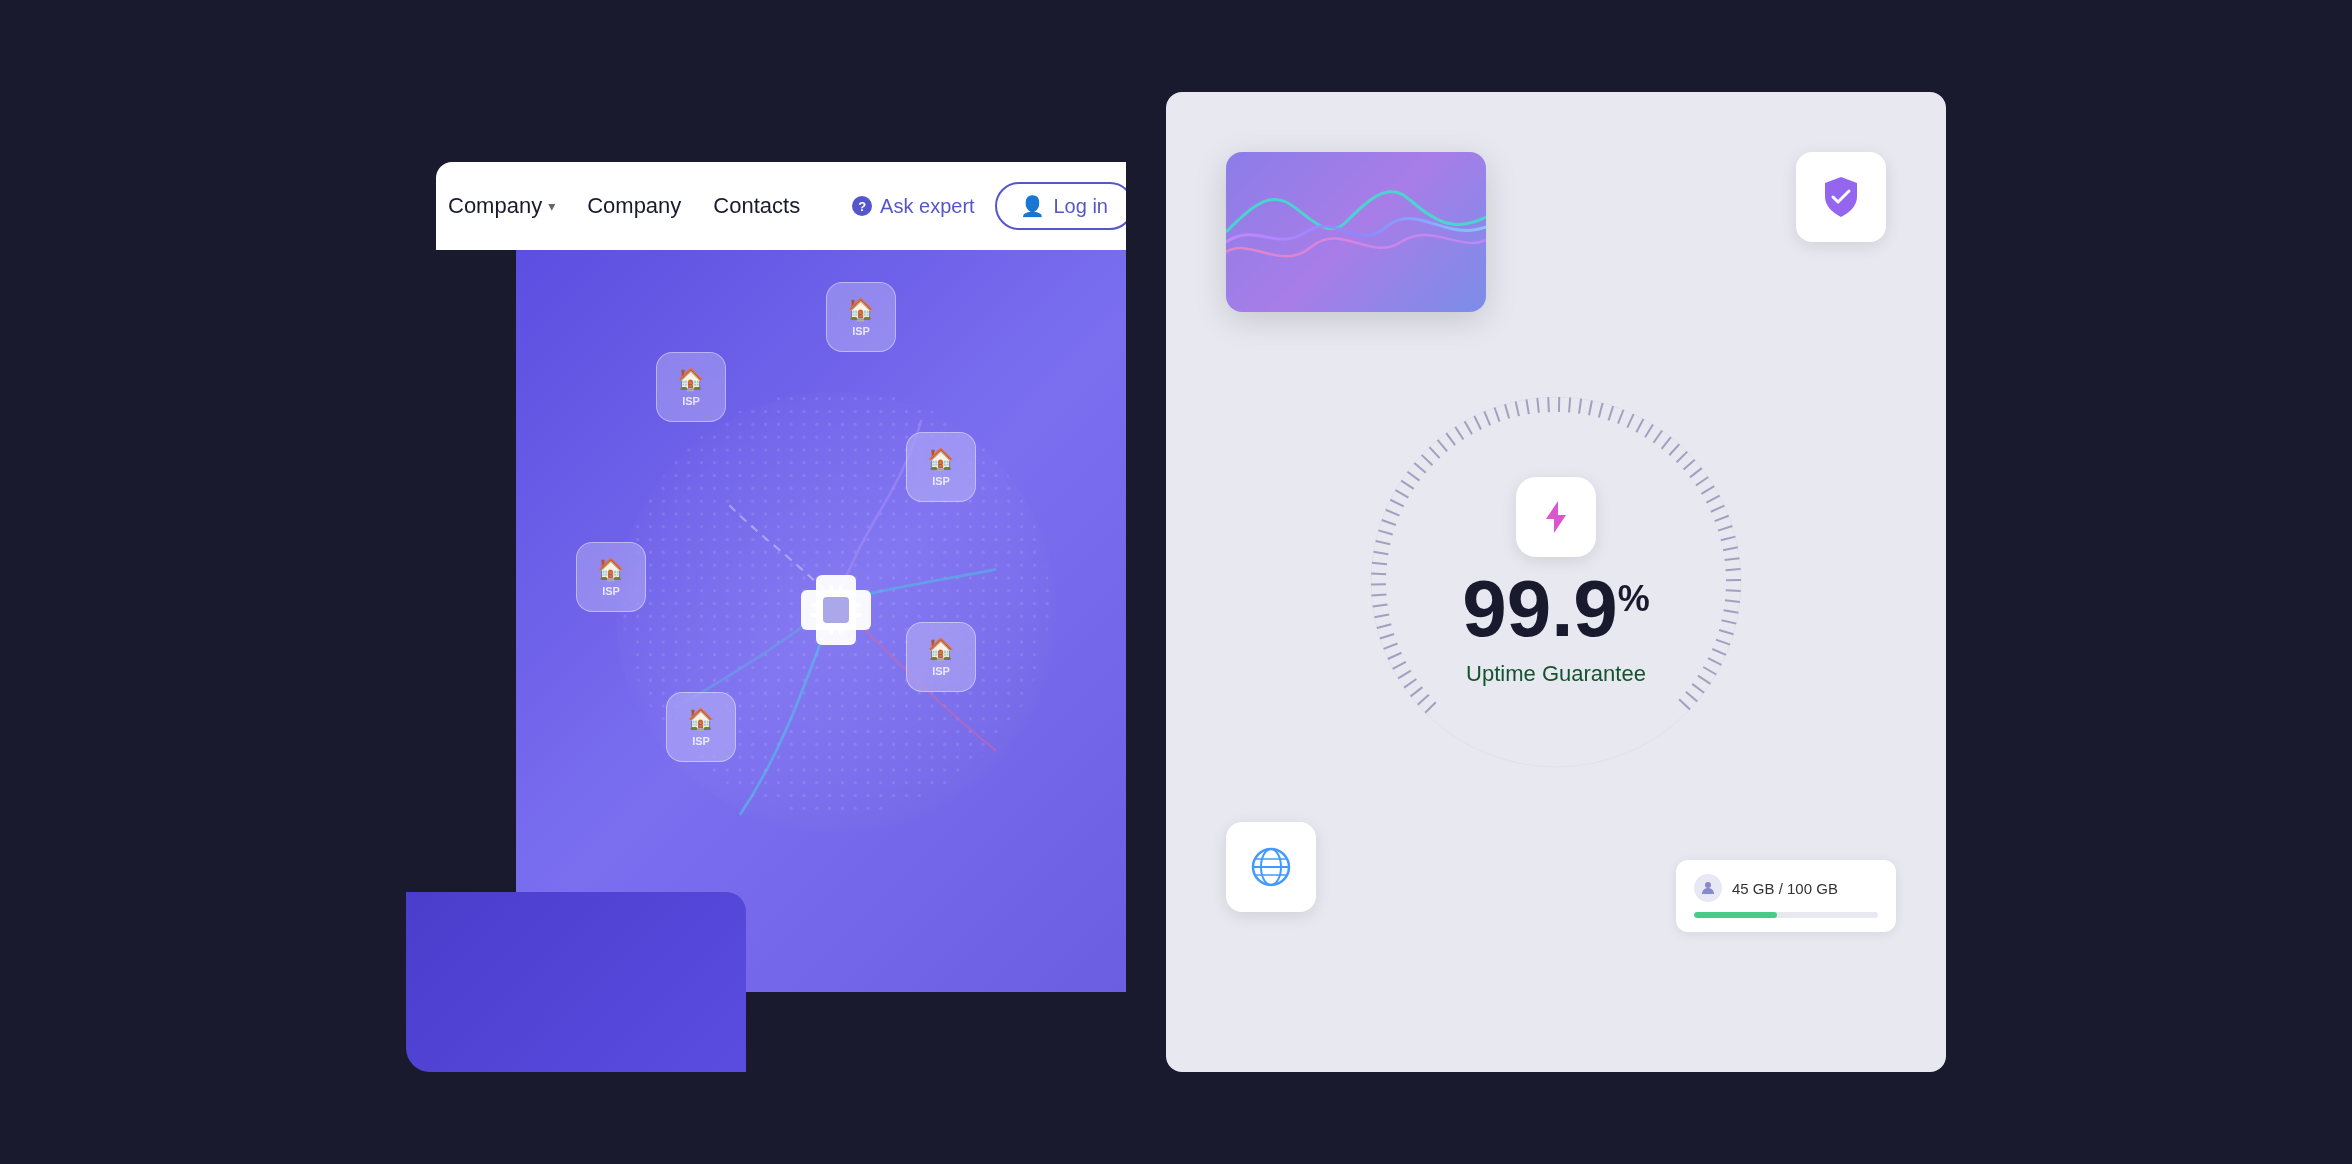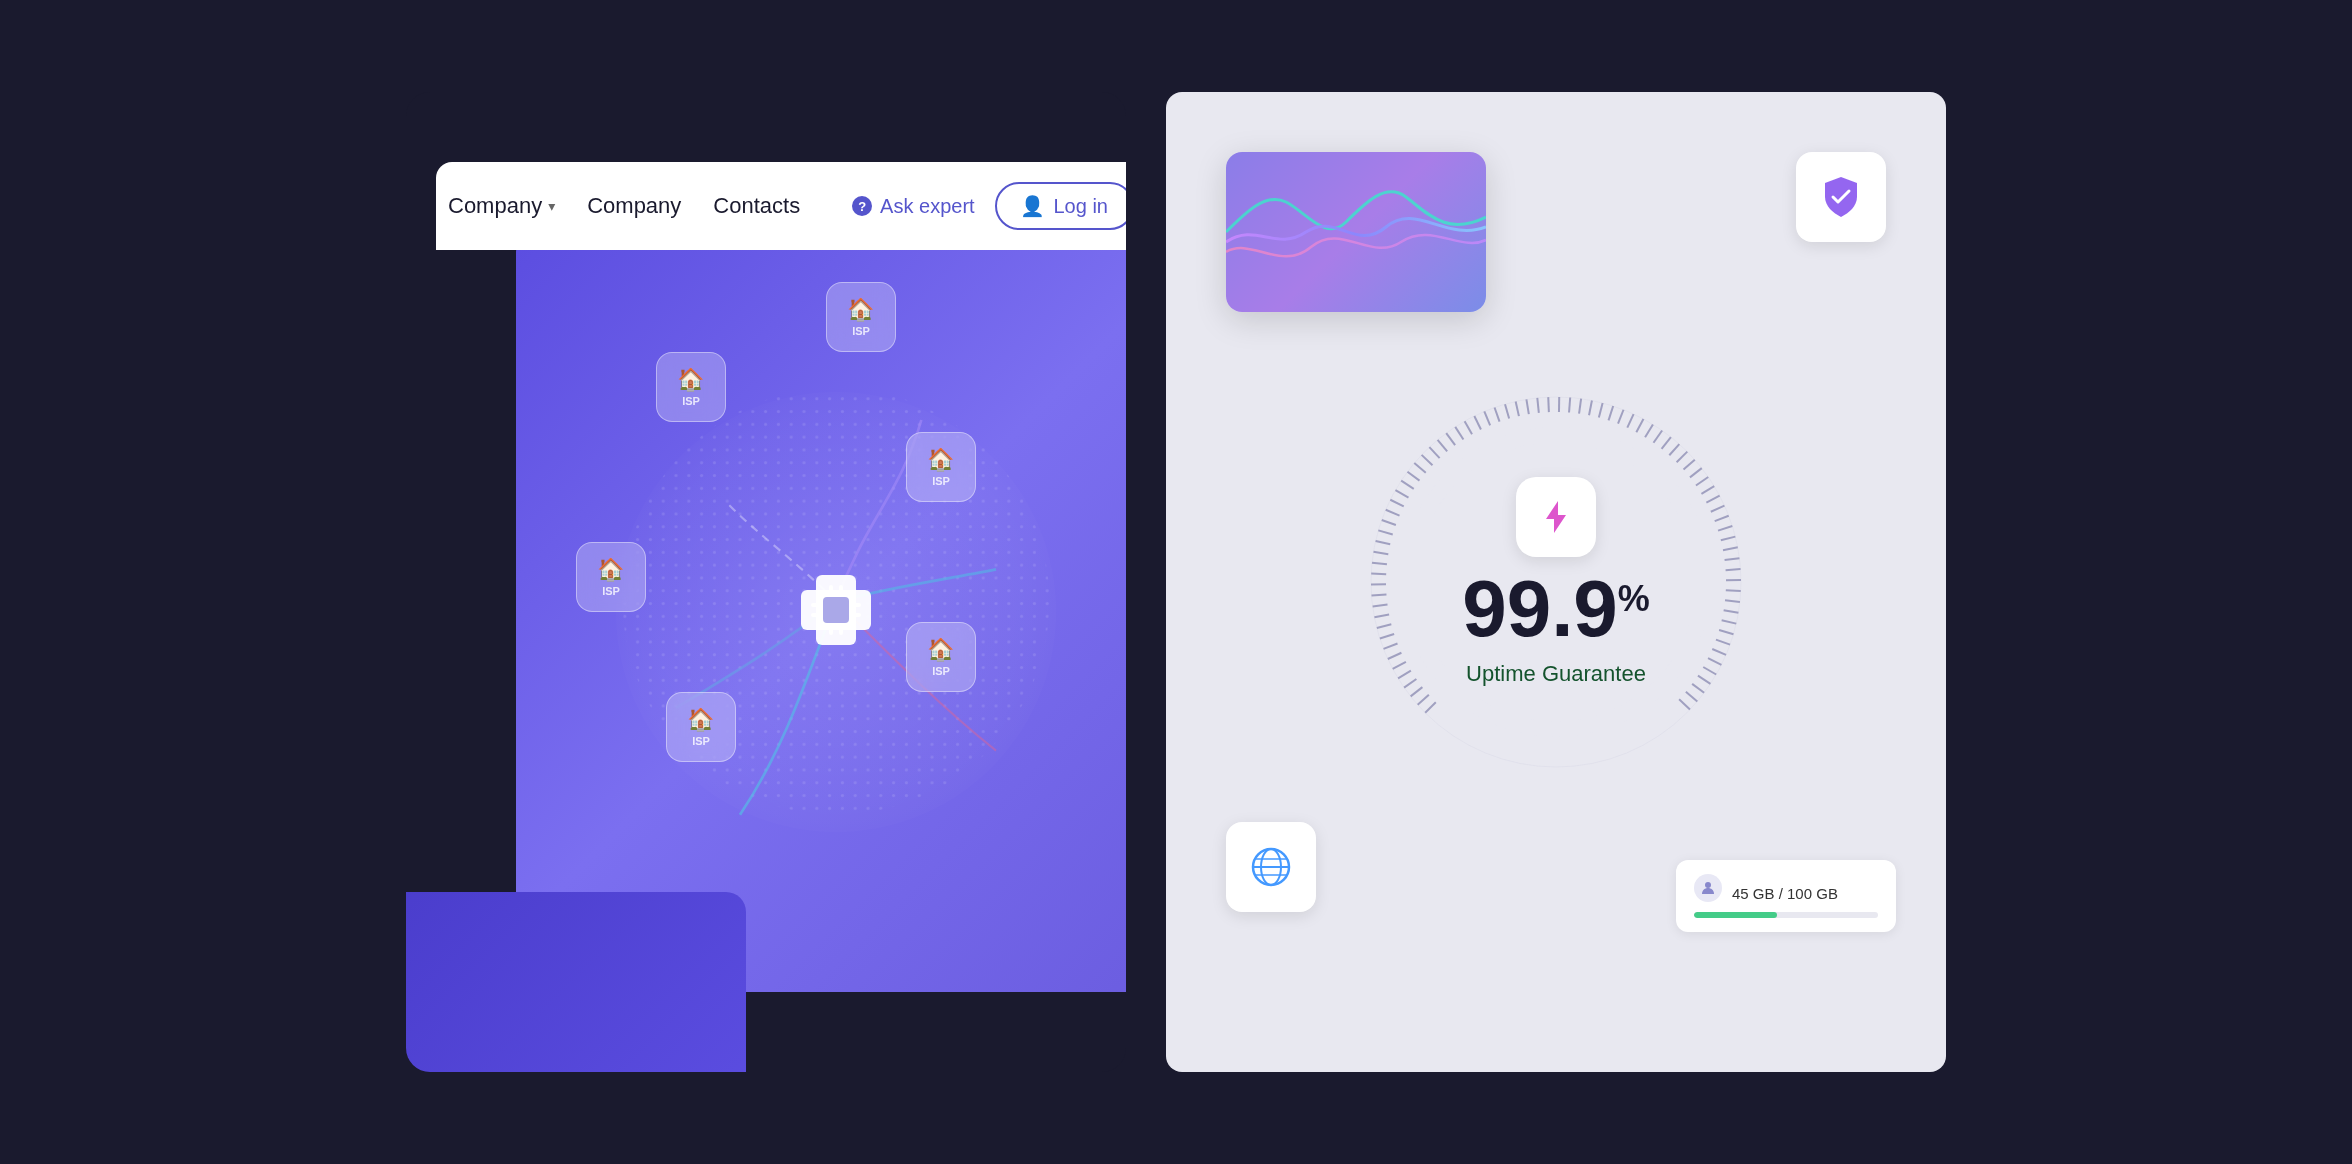--- a/index.html
+++ b/index.html
@@ -302,21 +302,21 @@
 
     .storage-card {
       background: #ffffff;
       border-radius: 12px;
       padding: 14px 18px;
       box-shadow: 0 2px 12px rgba(0,0,0,0.08);
     }
 
     .storage-header {
       display: flex;
-      align-items: flex-end;
+      align-items: center;
       gap: 10px;
       margin-bottom: 10px;
     }
 
     .storage-user-icon {
       width: 28px;
       height: 28px;
       background: #e8e8f5;
       border-radius: 50%;
       display: flex;

